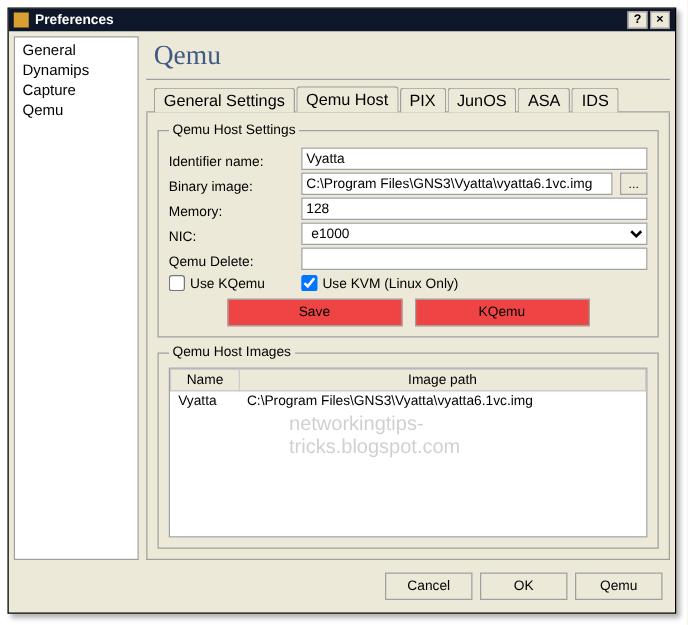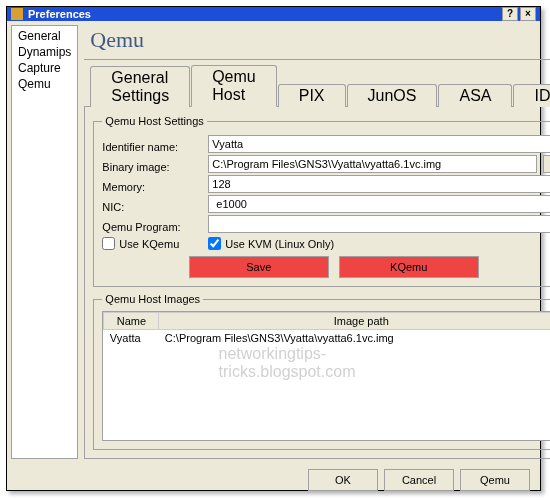--- a/index.html
+++ b/index.html
@@ -15,21 +15,21 @@
     width: 535px;
     height: 485px;
     margin: 6px;
     border: 1px solid #000;
     background: #ece9d8;
     box-shadow: 3px 3px 4px rgba(0,0,0,0.3);
     display: flex;
     flex-direction: column;
   }
   .titlebar {
-    background: #1d4ed8;
+    background: #0f172a;
     color: #fff;
     height: 18px;
     display: flex;
     align-items: center;
     padding: 0 4px;
     font-size: 11px;
     font-weight: bold;
   }
   .titlebar .icon {
     width: 12px; height: 12px;
@@ -82,22 +82,22 @@
   .tabs {
     display: flex;
     align-items: flex-end;
     padding-left: 6px;
     border-bottom: 1px solid #a0a0a0;
   }
   .tab {
     border: 1px solid #a0a0a0;
     border-bottom: none;
     background: #ece9d8;
-    padding: 2px 20px;
-    font-size: 16px;
+    padding: 2px 7px;
+    font-size: 13px;
     margin-right: 1px;
     border-radius: 3px 3px 0 0;
     cursor: pointer;
     position: relative;
     top: 1px;
   }
   .tab.active {
     background: #ece9d8;
     border-bottom: 1px solid #ece9d8;
     z-index: 2;
@@ -252,21 +252,21 @@
           </div>
 
           <div class="form-row">
             <span class="form-label">NIC:</span>
             <select>
               <option>e1000</option>
             </select>
           </div>
 
           <div class="form-row">
-            <span class="form-label">Qemu Program:</span>
+            <span class="form-label">Qemu Delete:</span>
             <input type="text" value="" style="">
           </div>
 
           <div class="check-row">
             <label>
               <input type="checkbox" style="">
               <span>Use KQemu</span>
             </label>
             <label>
               <input type="checkbox" checked="" style="">
@@ -299,17 +299,17 @@
               </tbody>
             </table>
           </div>
         </fieldset>
 
       </div>
     </div>
   </div>
 
   <div class="footer">
+    <button>Cancel</button>
     <button>OK</button>
-    <button>Cancel</button>
     <button>Qemu</button>
   </div>
 </div>
 
 </body></html>

